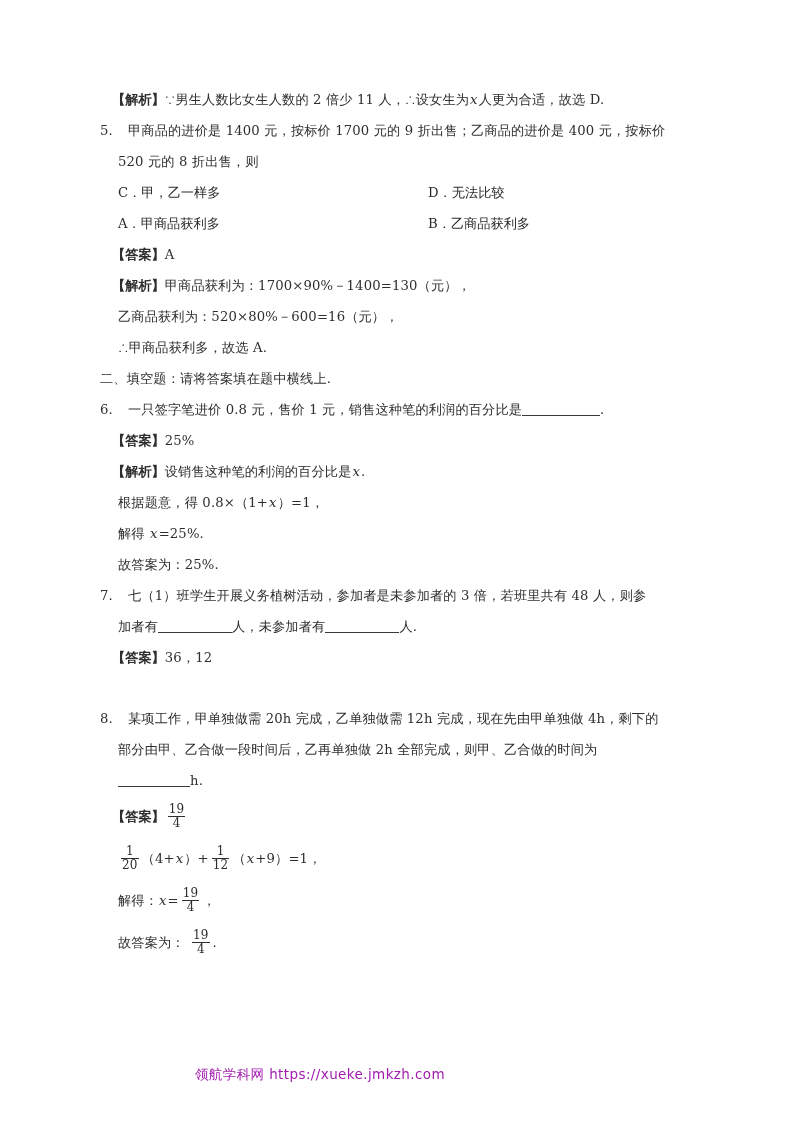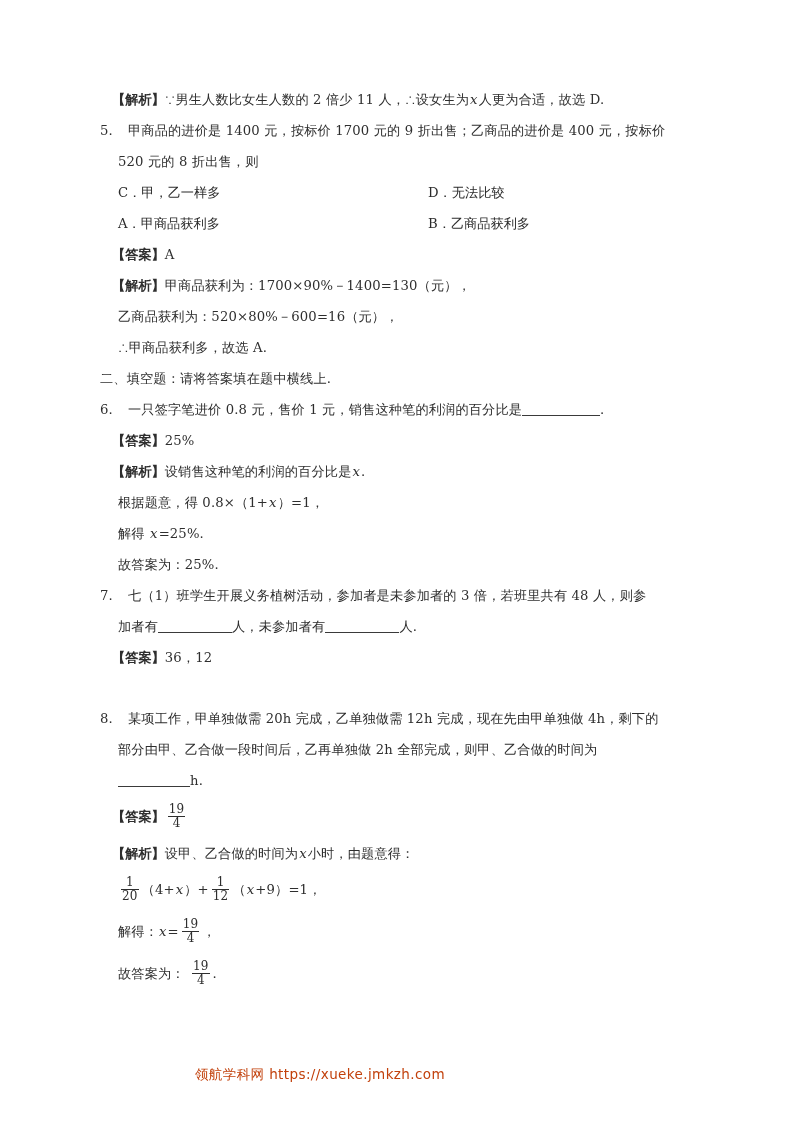--- a/index.html
+++ b/index.html
@@ -104,21 +104,21 @@
   .tall { line-height: 42px; }
 
   
   .footer {
     position: absolute;
     left: 0;
     top: 1066px;
     width: 640px;
     text-align: center;
     font-size: 13.5px;
-    color: #c2410c;
+    color: #a21caf;
     font-family: "DejaVu Sans", "Liberation Sans", sans-serif;
     letter-spacing: 0.4px;
   }
   .spacer-gap { height: 30px; }
 </style>
 </head>
 <body>
 
 <div class="page">
   <div class="content">
@@ -196,23 +196,20 @@
       <span>部分由甲、乙合做一段时间后，乙再单独做 2h 全部完成，则甲、乙合做的时间为</span>
     </div>
     <div class="line indent-2">
       <span class="blank blank-w3"></span><span>h.</span>
     </div>
 
     <div class="line indent-1 tall">
       <span class="tagword">【答案】</span><span class="frac"><span class="top">19</span><span class="bar"></span><span class="bot">4</span></span>
     </div>
 
-    <div class="line indent-1">
-      <span class="tagword">【解析】</span><span>设甲、乙合做的时间为</span><span class="ital">x</span><span>小时，由题意得：</span>
-    </div>
 
     <div class="line indent-2 tall">
       <span class="frac"><span class="top">1</span><span class="bar"></span><span class="bot">20</span></span><span>（4+</span><span class="ital">x</span><span>）+</span><span class="frac"><span class="top">1</span><span class="bar"></span><span class="bot">12</span></span><span>（</span><span class="ital">x</span><span>+9）=1，</span>
     </div>
 
     <div class="line indent-2 tall">
       <span>解得：</span><span class="ital">x</span><span>=</span><span class="frac"><span class="top">19</span><span class="bar"></span><span class="bot">4</span></span><span>，</span>
     </div>
 
     <div class="line indent-2 tall">

